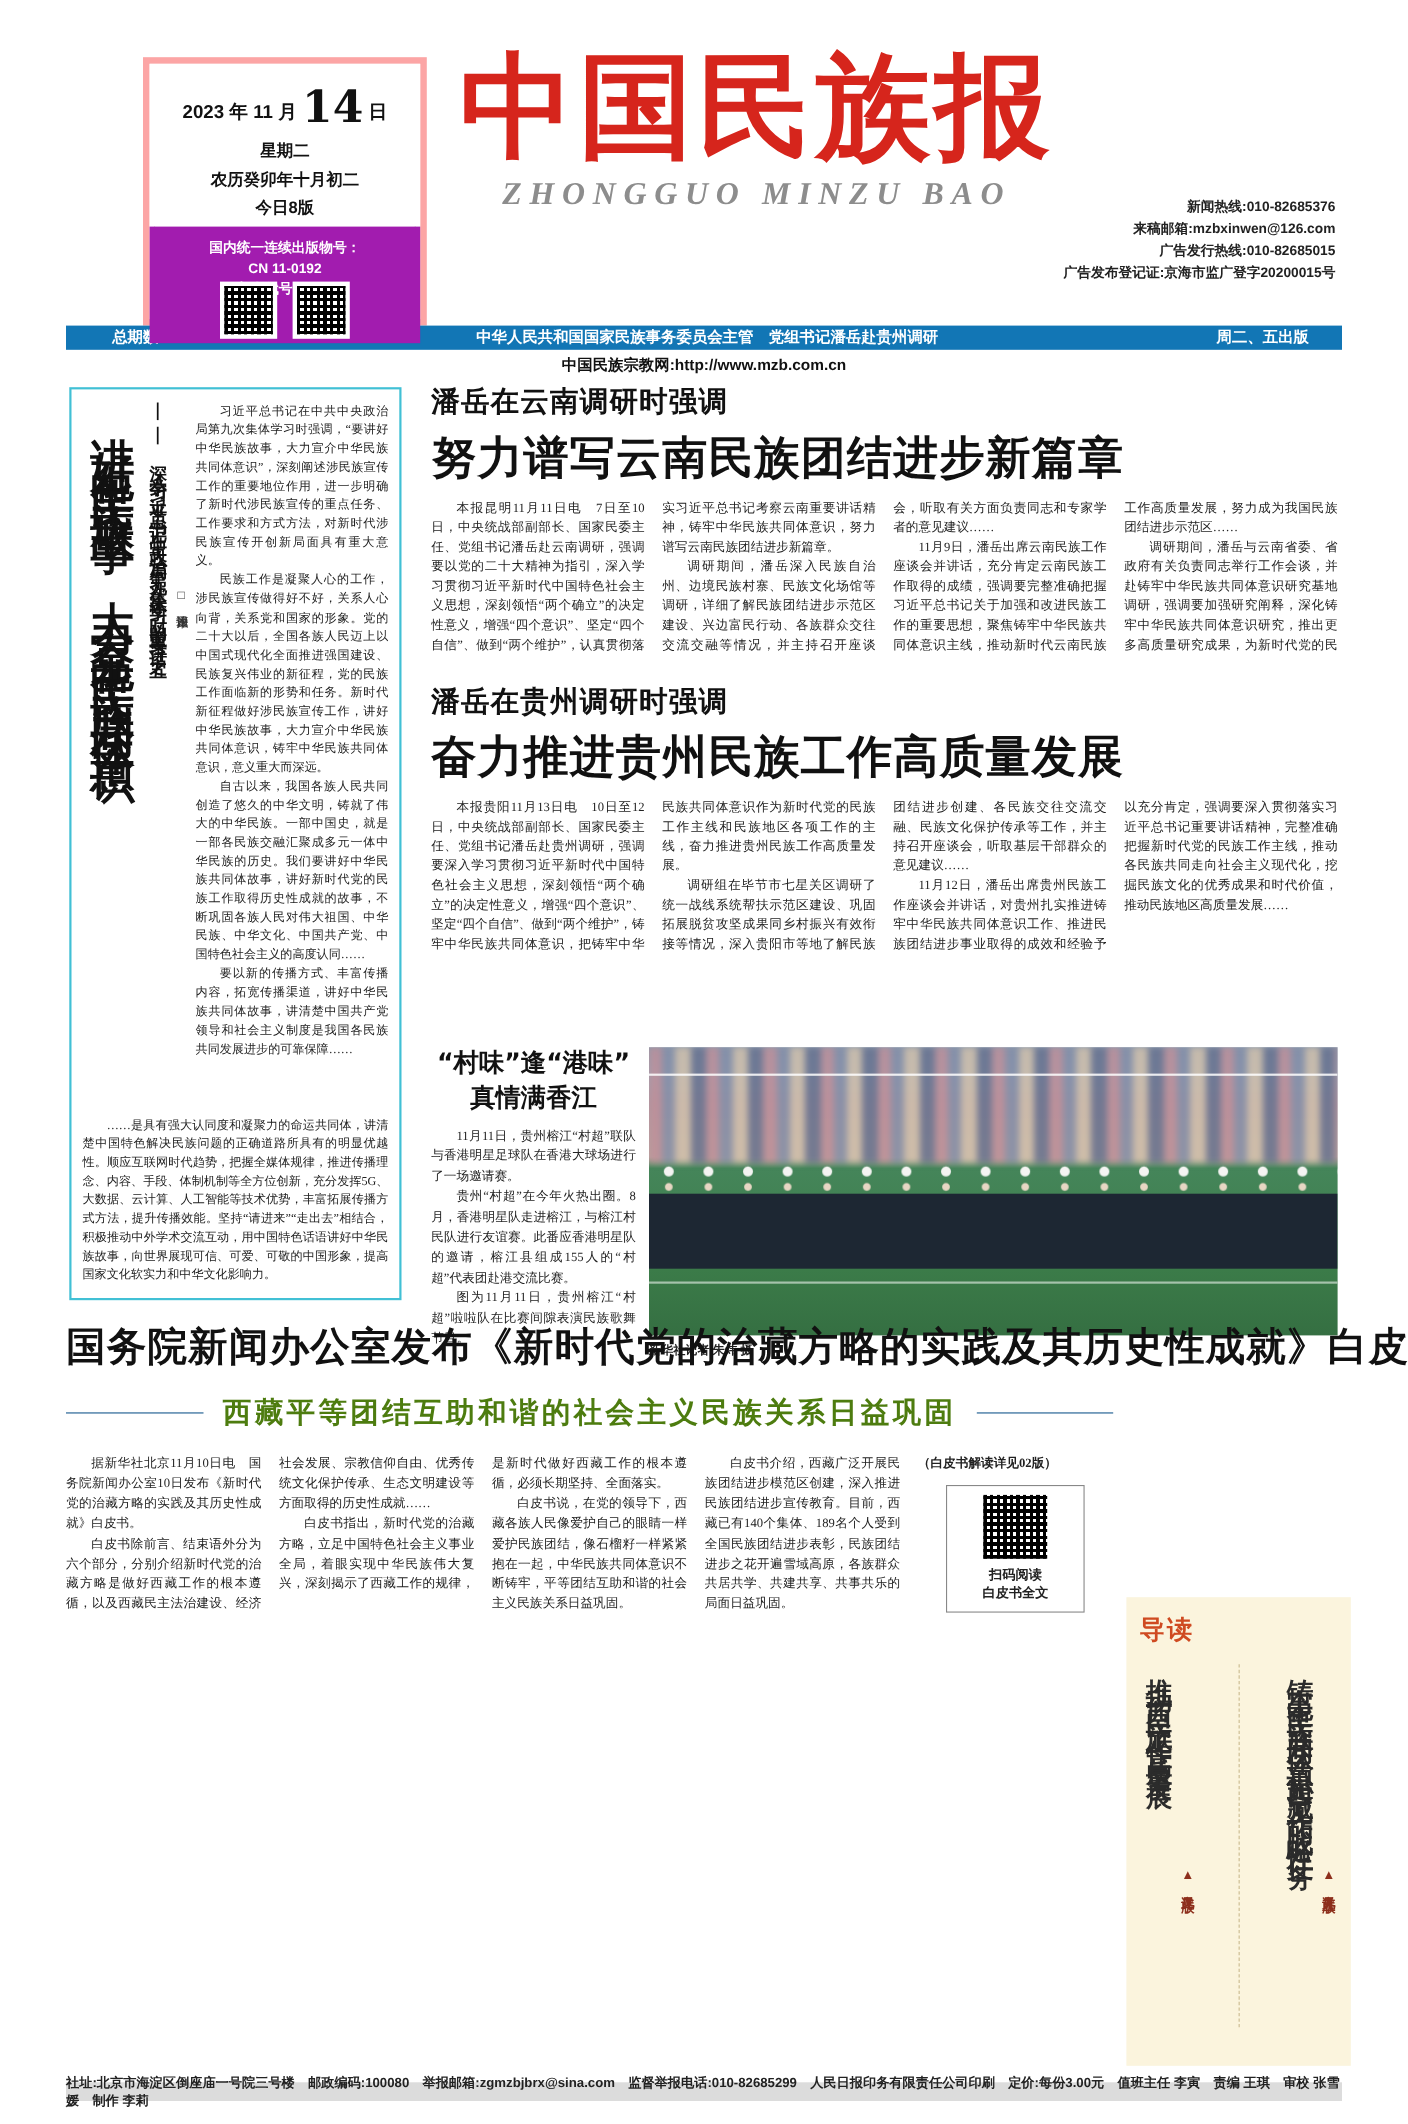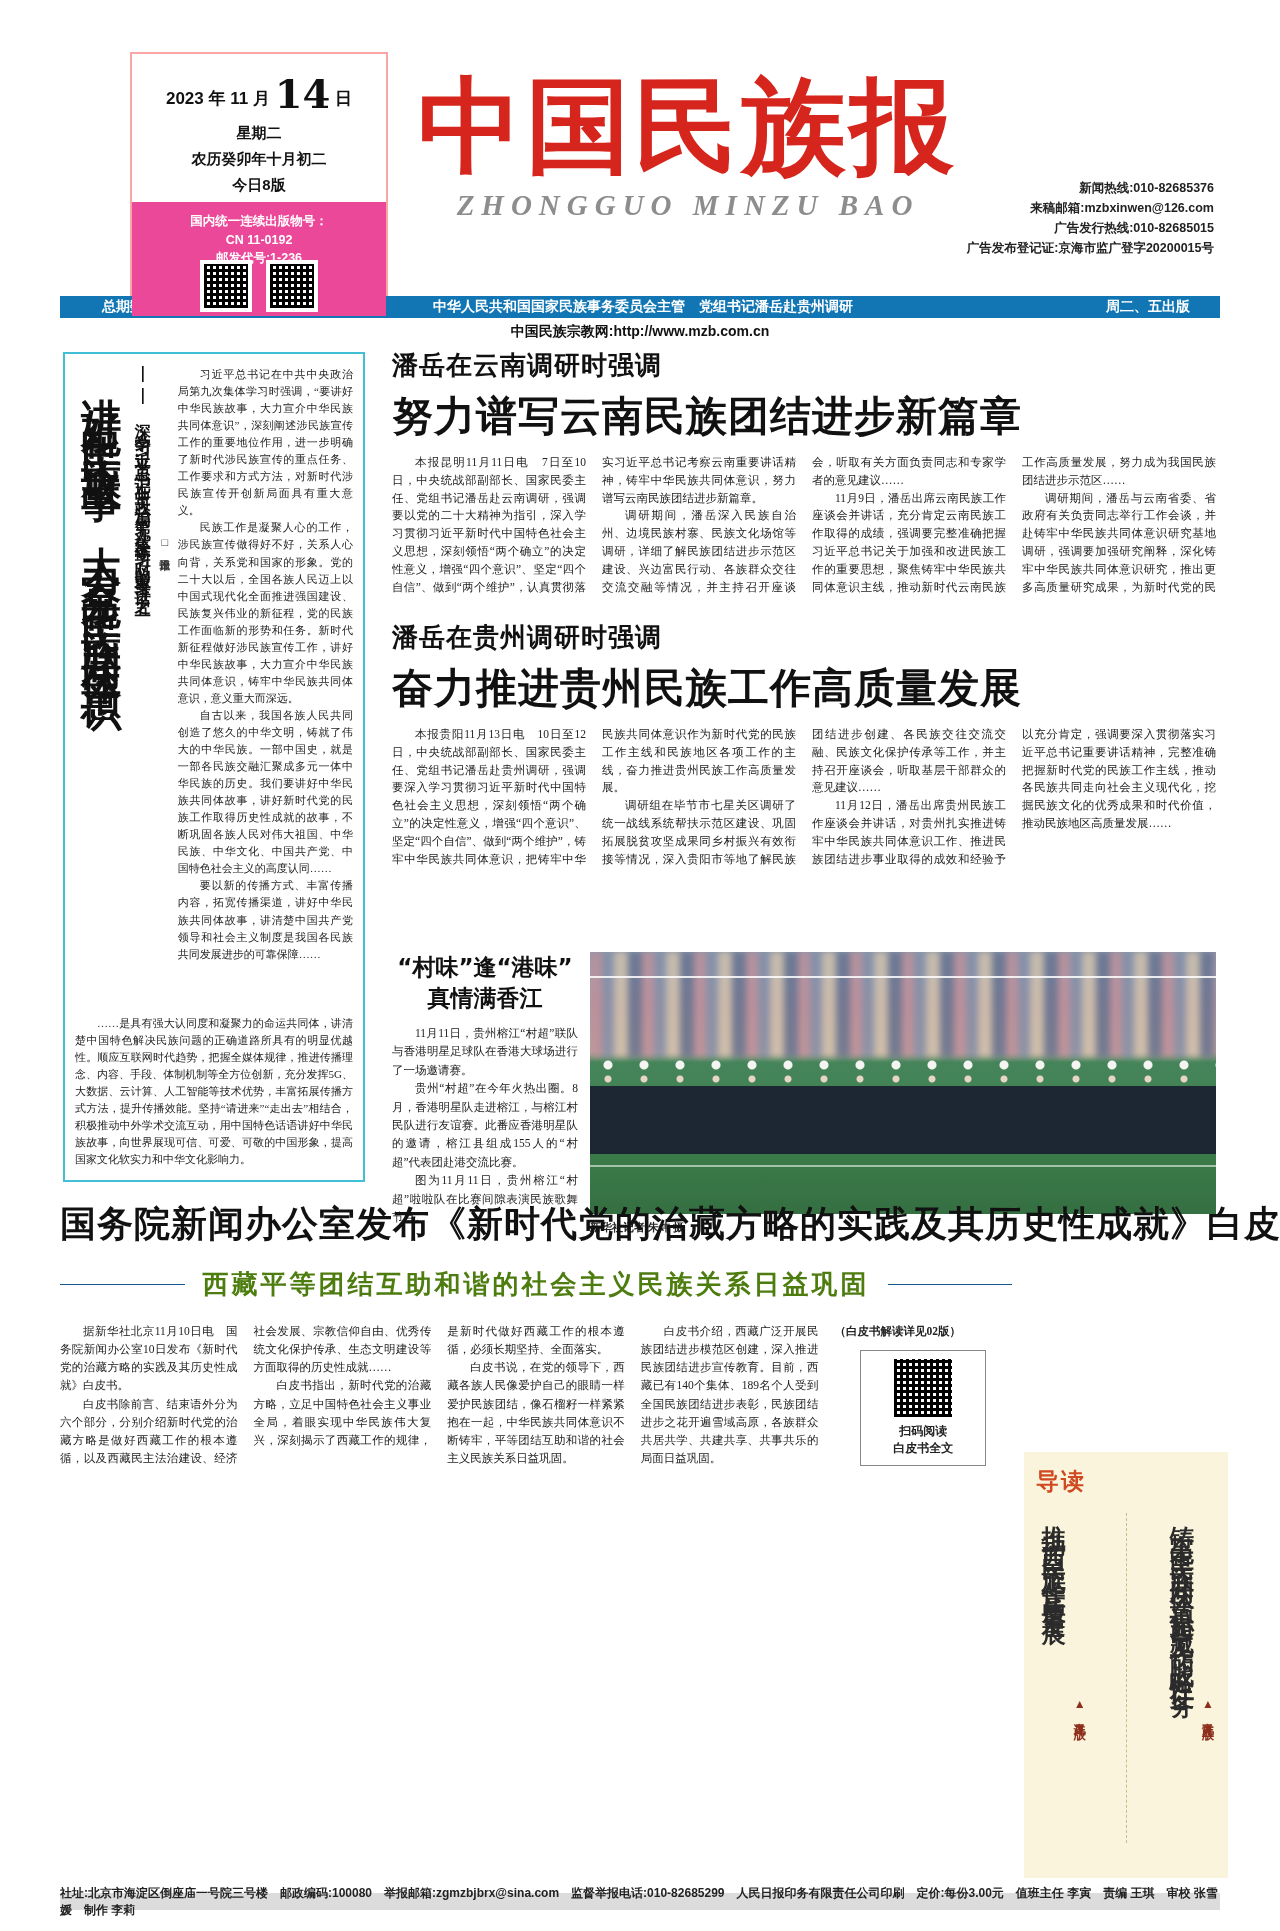--- a/index.html
+++ b/index.html
@@ -1,34 +1,34 @@
 <!DOCTYPE html>
 <html><head>
 <meta charset="utf-8">
 <style>
   html,body{margin:0;padding:0;background:#ffffff;}
   #page{position:relative;width:1280px;height:1931px;background:#ffffff;overflow:hidden;
         font-family:"Liberation Sans",sans-serif;color:#111;}
   
-  .date-box{position:absolute;left:130px;top:52px;width:258px;height:244px;border:2px solid #fca5a5;box-sizing:border-box;}
+  .date-box{position:absolute;left:130px;top:52px;width:258px;height:244px;border:6px solid #fca5a5;box-sizing:border-box;}
   .date-box .inner{position:absolute;inset:4px;border:1px solid #bcbcbc;}
   .date-white{position:absolute;left:0;right:0;top:0;height:148px;background:#fff;text-align:center;padding-top:16px;box-sizing:border-box;}
   .date-line1{font-weight:bold;font-size:17px;}
   .date-line1 .big-day{font-size:40px;font-family:"DejaVu Serif",serif;font-weight:bold;vertical-align:-4px;letter-spacing:0;}
   .date-row{font-weight:bold;font-size:15px;margin-top:7px;}
-  .date-blue{position:absolute;left:0;right:0;top:148px;bottom:-22px;background:#ec4899;color:#fff;text-align:center;padding-top:8px;box-sizing:border-box;z-index:5;}
+  .date-blue{position:absolute;left:0;right:0;top:148px;bottom:-22px;background:#a21caf;color:#fff;text-align:center;padding-top:8px;box-sizing:border-box;z-index:5;}
   .date-blue .bl{font-weight:bold;font-size:12.5px;margin-top:3px;}
   .qr-row{position:absolute;left:0;right:0;bottom:4px;display:flex;justify-content:center;gap:14px;}
   .qr{width:52px;height:52px;background:#fff;padding:4px;box-sizing:border-box;}
   .qr .px{width:100%;height:100%;
       background:
         repeating-linear-gradient(0deg,#000 0 3px,transparent 3px 6px),
         repeating-linear-gradient(90deg,#000 0 3px,#fff 3px 6px);}
   .masthead{position:absolute;left:408px;top:40px;width:560px;text-align:center;}
-  .masthead-title{font-family:"DejaVu Serif",serif;font-weight:bold;color:#d6251c;font-size:104px;line-height:1.1;letter-spacing:4px;white-space:nowrap;margin-top:29px;}
+  .masthead-title{font-family:"DejaVu Serif",serif;font-weight:bold;color:#d6251c;font-size:104px;line-height:1.1;letter-spacing:4px;white-space:nowrap;}
   .masthead-pinyin{font-family:"Liberation Serif",serif;font-style:italic;font-weight:bold;color:#8d8d8d;font-size:29px;letter-spacing:7px;margin-top:6px;}
   .contact{position:absolute;right:66px;top:178px;width:330px;text-align:right;font-weight:bold;font-size:12.5px;line-height:20px;color:#222;}
   .blue-bar{position:absolute;left:60px;top:296px;width:1160px;height:22px;background:#1276b5;color:#fff;font-weight:bold;font-size:14px;display:flex;align-items:center;z-index:2;}
   .blue-bar .lft{margin-left:42px;}
   .blue-bar .ctr{flex:1;text-align:center;}
   .blue-bar .rgt{margin-right:30px;}
   .site-line{position:absolute;left:0;top:323px;width:1280px;text-align:center;font-weight:bold;font-size:14px;}
   
   .commentary{position:absolute;left:63px;top:352px;width:302px;height:830px;border:2px solid #41c0d5;box-sizing:border-box;padding:12px 10px;display:flex;flex-direction:column;}
   .comm-top{display:flex;flex:1;min-height:0;}

